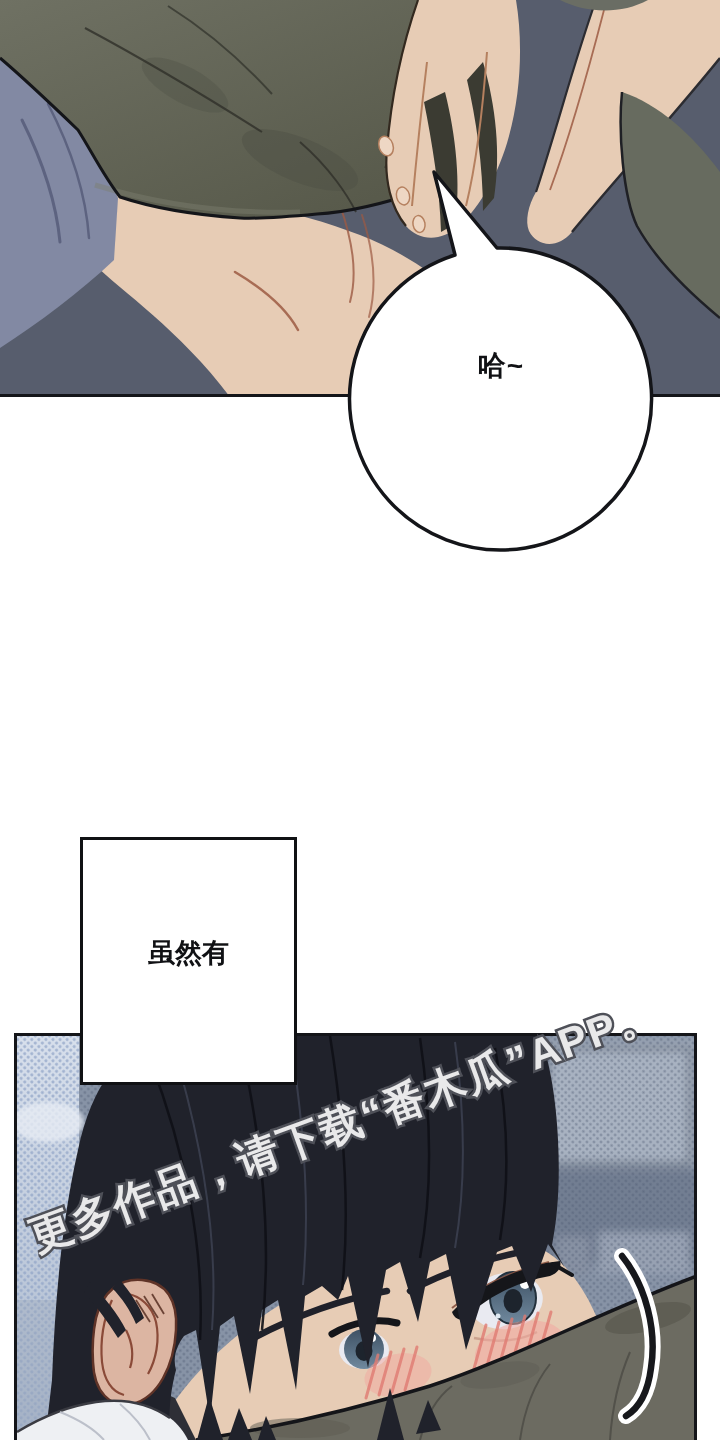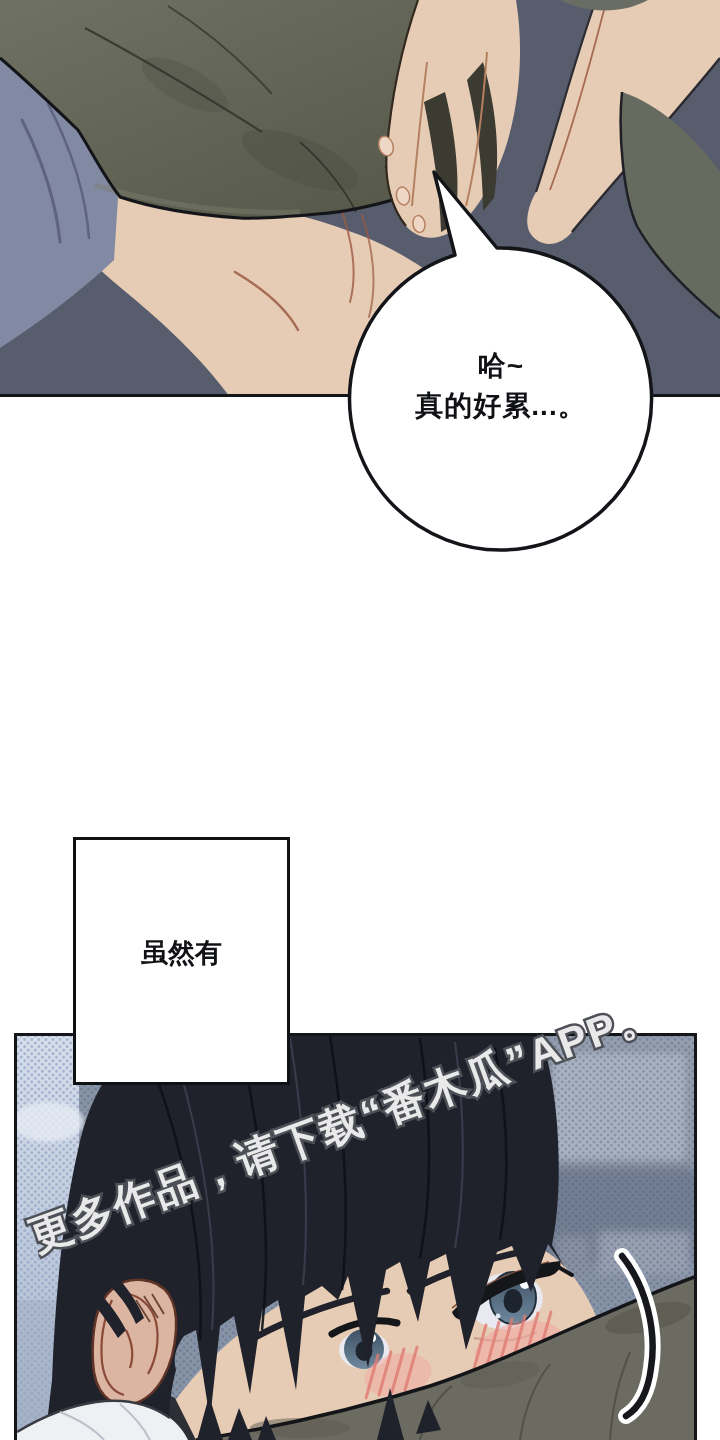--- a/index.html
+++ b/index.html
@@ -8,21 +8,21 @@
     background:#ffffff;overflow:hidden;
     font-family:"Liberation Sans","DejaVu Sans",sans-serif;
   }
   .art{position:absolute;left:0;top:0;z-index:0;}
   .bubble-text{
     position:absolute;left:351px;top:346px;width:300px;z-index:1;
     text-align:center;font-size:28px;line-height:40px;font-weight:700;
     color:#101114;letter-spacing:1px;
   }
   .caption-box{
-    position:absolute;left:73px;top:837px;width:217px;height:248px;z-index:2;
+    position:absolute;left:80px;top:837px;width:217px;height:248px;z-index:2;
     box-sizing:border-box;background:#ffffff;border:3px solid #101114;
     display:flex;flex-direction:column;align-items:center;justify-content:center;
     padding-bottom:16px;
     text-align:center;font-size:27px;line-height:38px;font-weight:700;color:#101114;
   }
   .watermark{
     position:absolute;left:22px;top:1212px;width:780px;z-index:3;
     transform:rotate(-20deg);transform-origin:0 0;
     font-size:42px;font-weight:700;letter-spacing:2px;white-space:nowrap;
     color:var(--wm_fill,#e9e9ea);
@@ -268,21 +268,20 @@
         <path d="M622,1256 C646,1286 657,1330 651,1368 C648,1392 639,1408 626,1416" stroke="#ffffff" stroke-width="16"></path>
         <path d="M622,1256 C646,1286 657,1330 651,1368 C648,1392 639,1408 626,1416" stroke="#17181c" stroke-width="6.5"></path>
       </g>
     </g>
 
     <path d="M15.5,1440 L15.5,1034.5 L695.5,1034.5 L695.5,1440" fill="none" style="stroke:var(--ink)" stroke-width="3"></path>
   </svg>
 
   <div class="bubble-text">
     <div>哈~</div>
-    <div>真的好累...。</div>
   </div>
 
   <div class="caption-box">
     <div>虽然有</div>
   </div>
 
   <div class="watermark">更多作品，请下载“番木瓜”APP。</div>
 
 </div>
 

